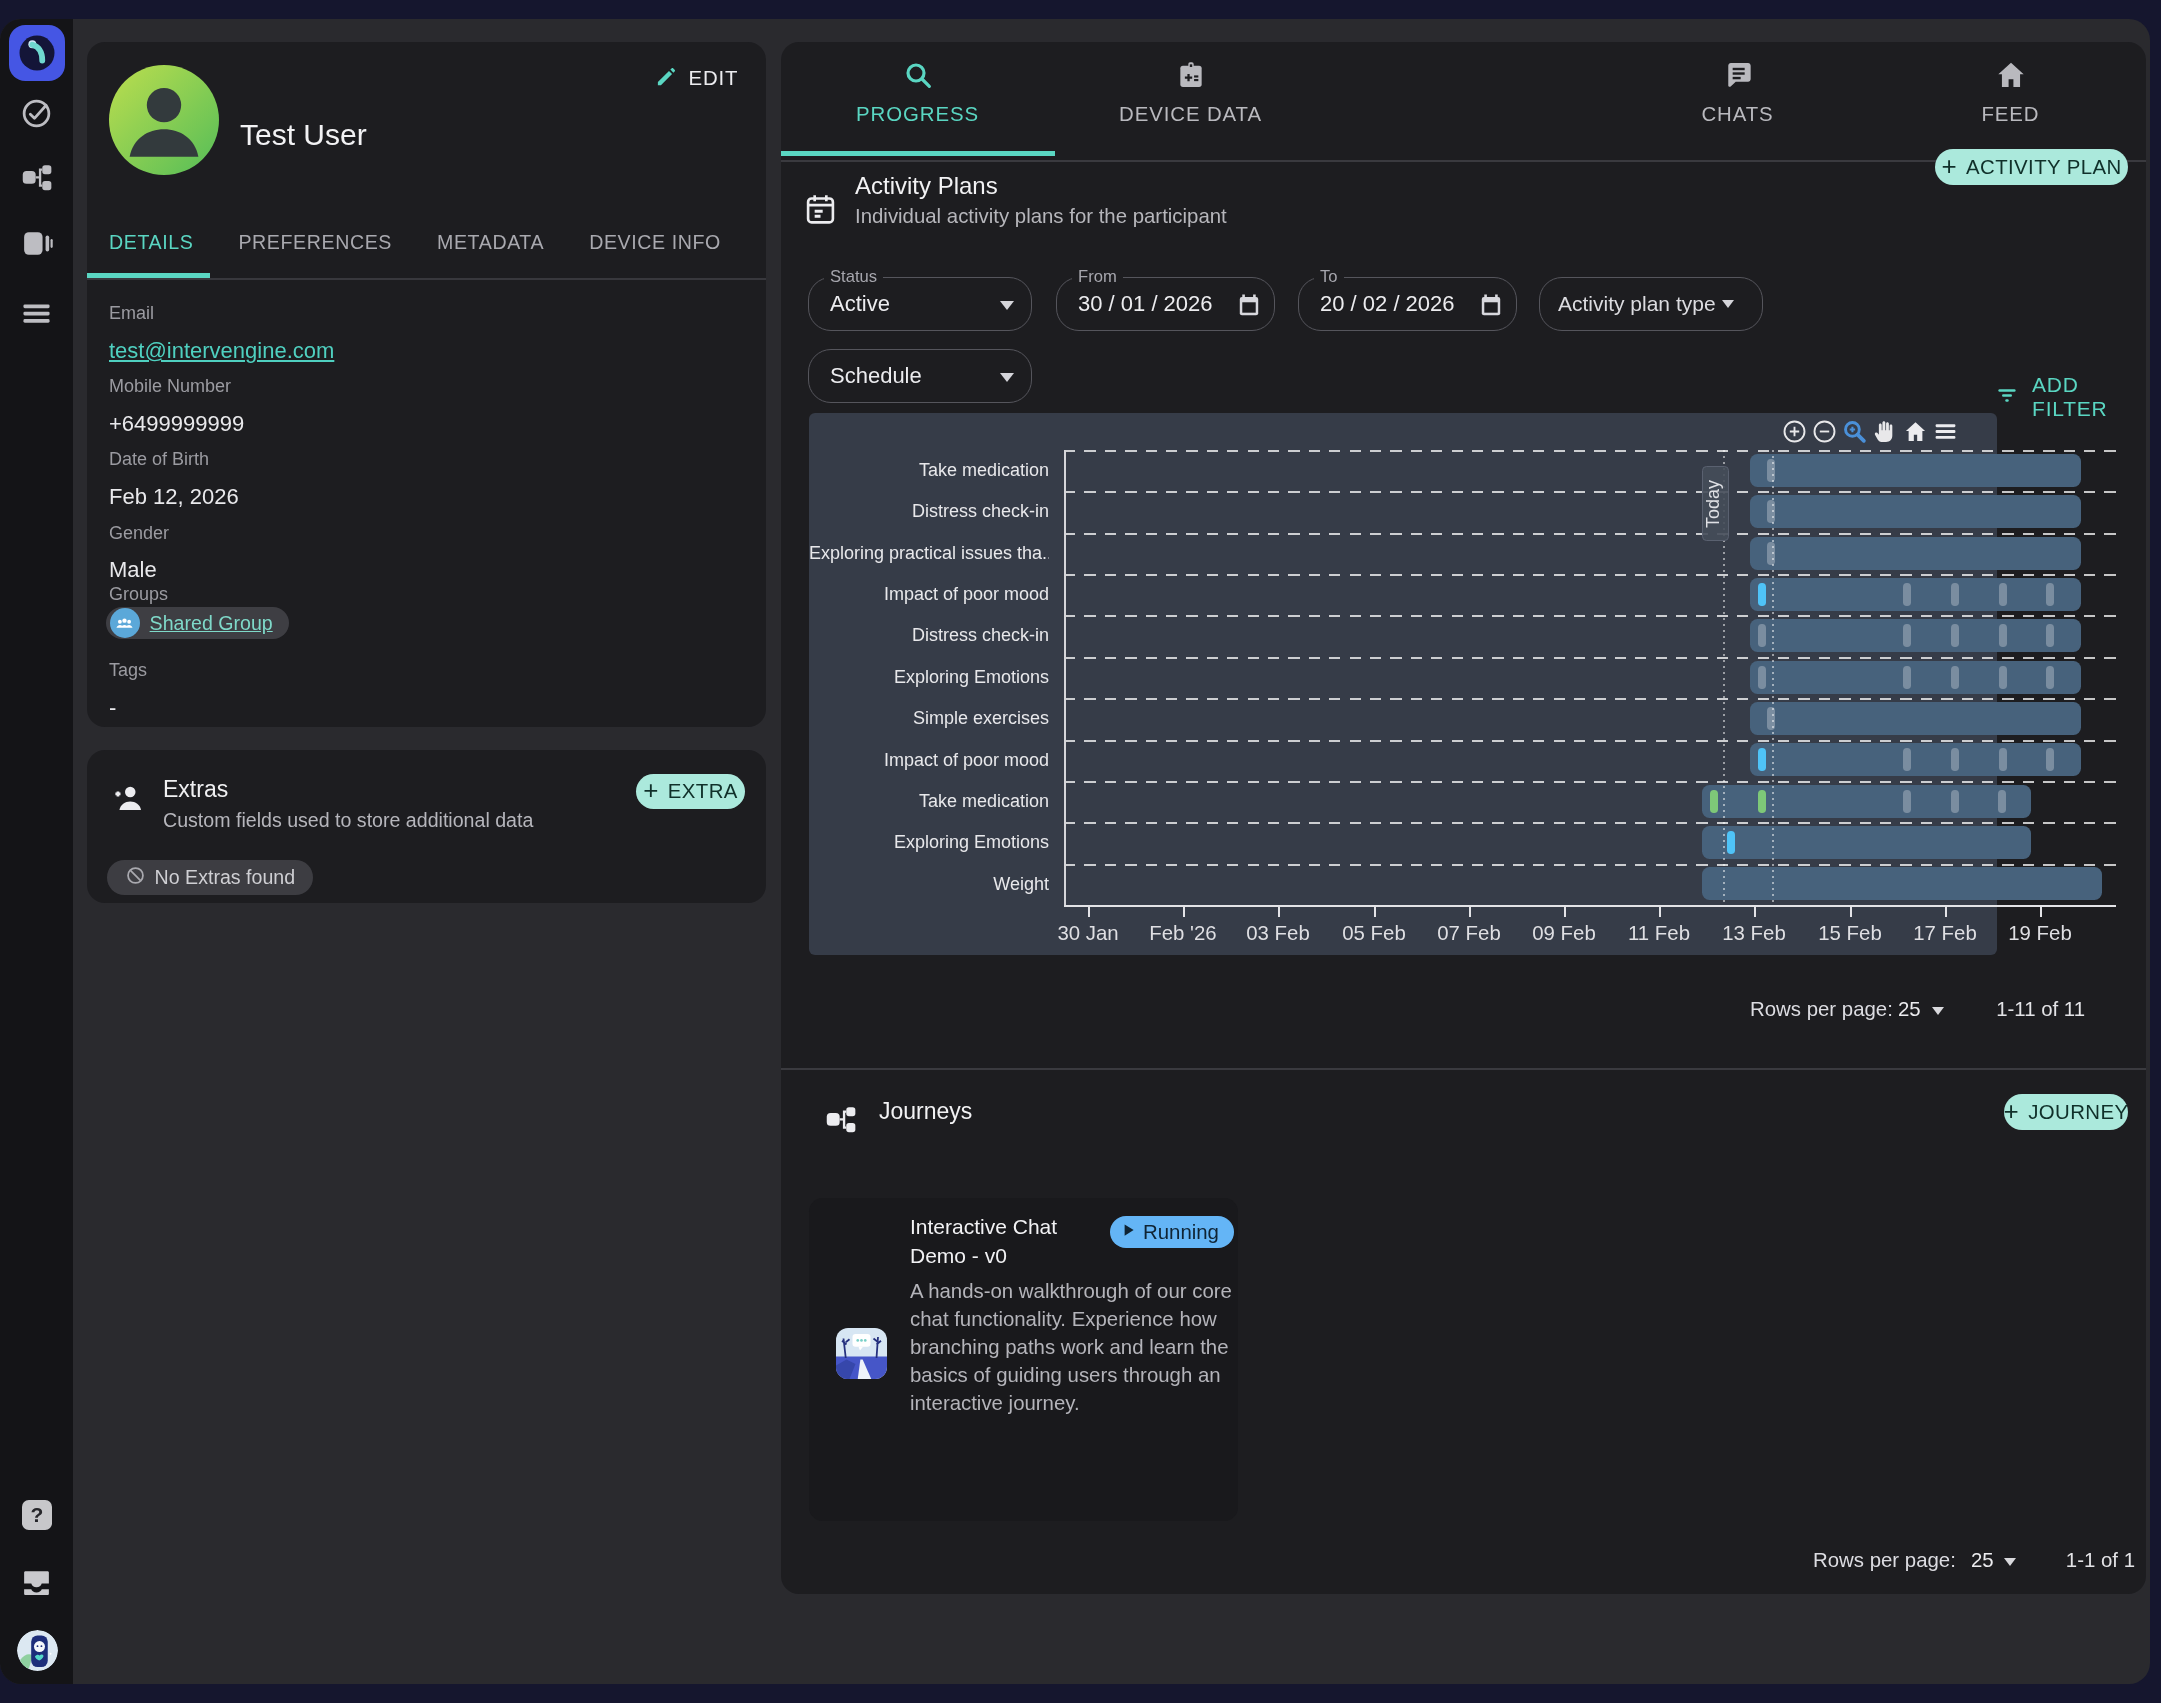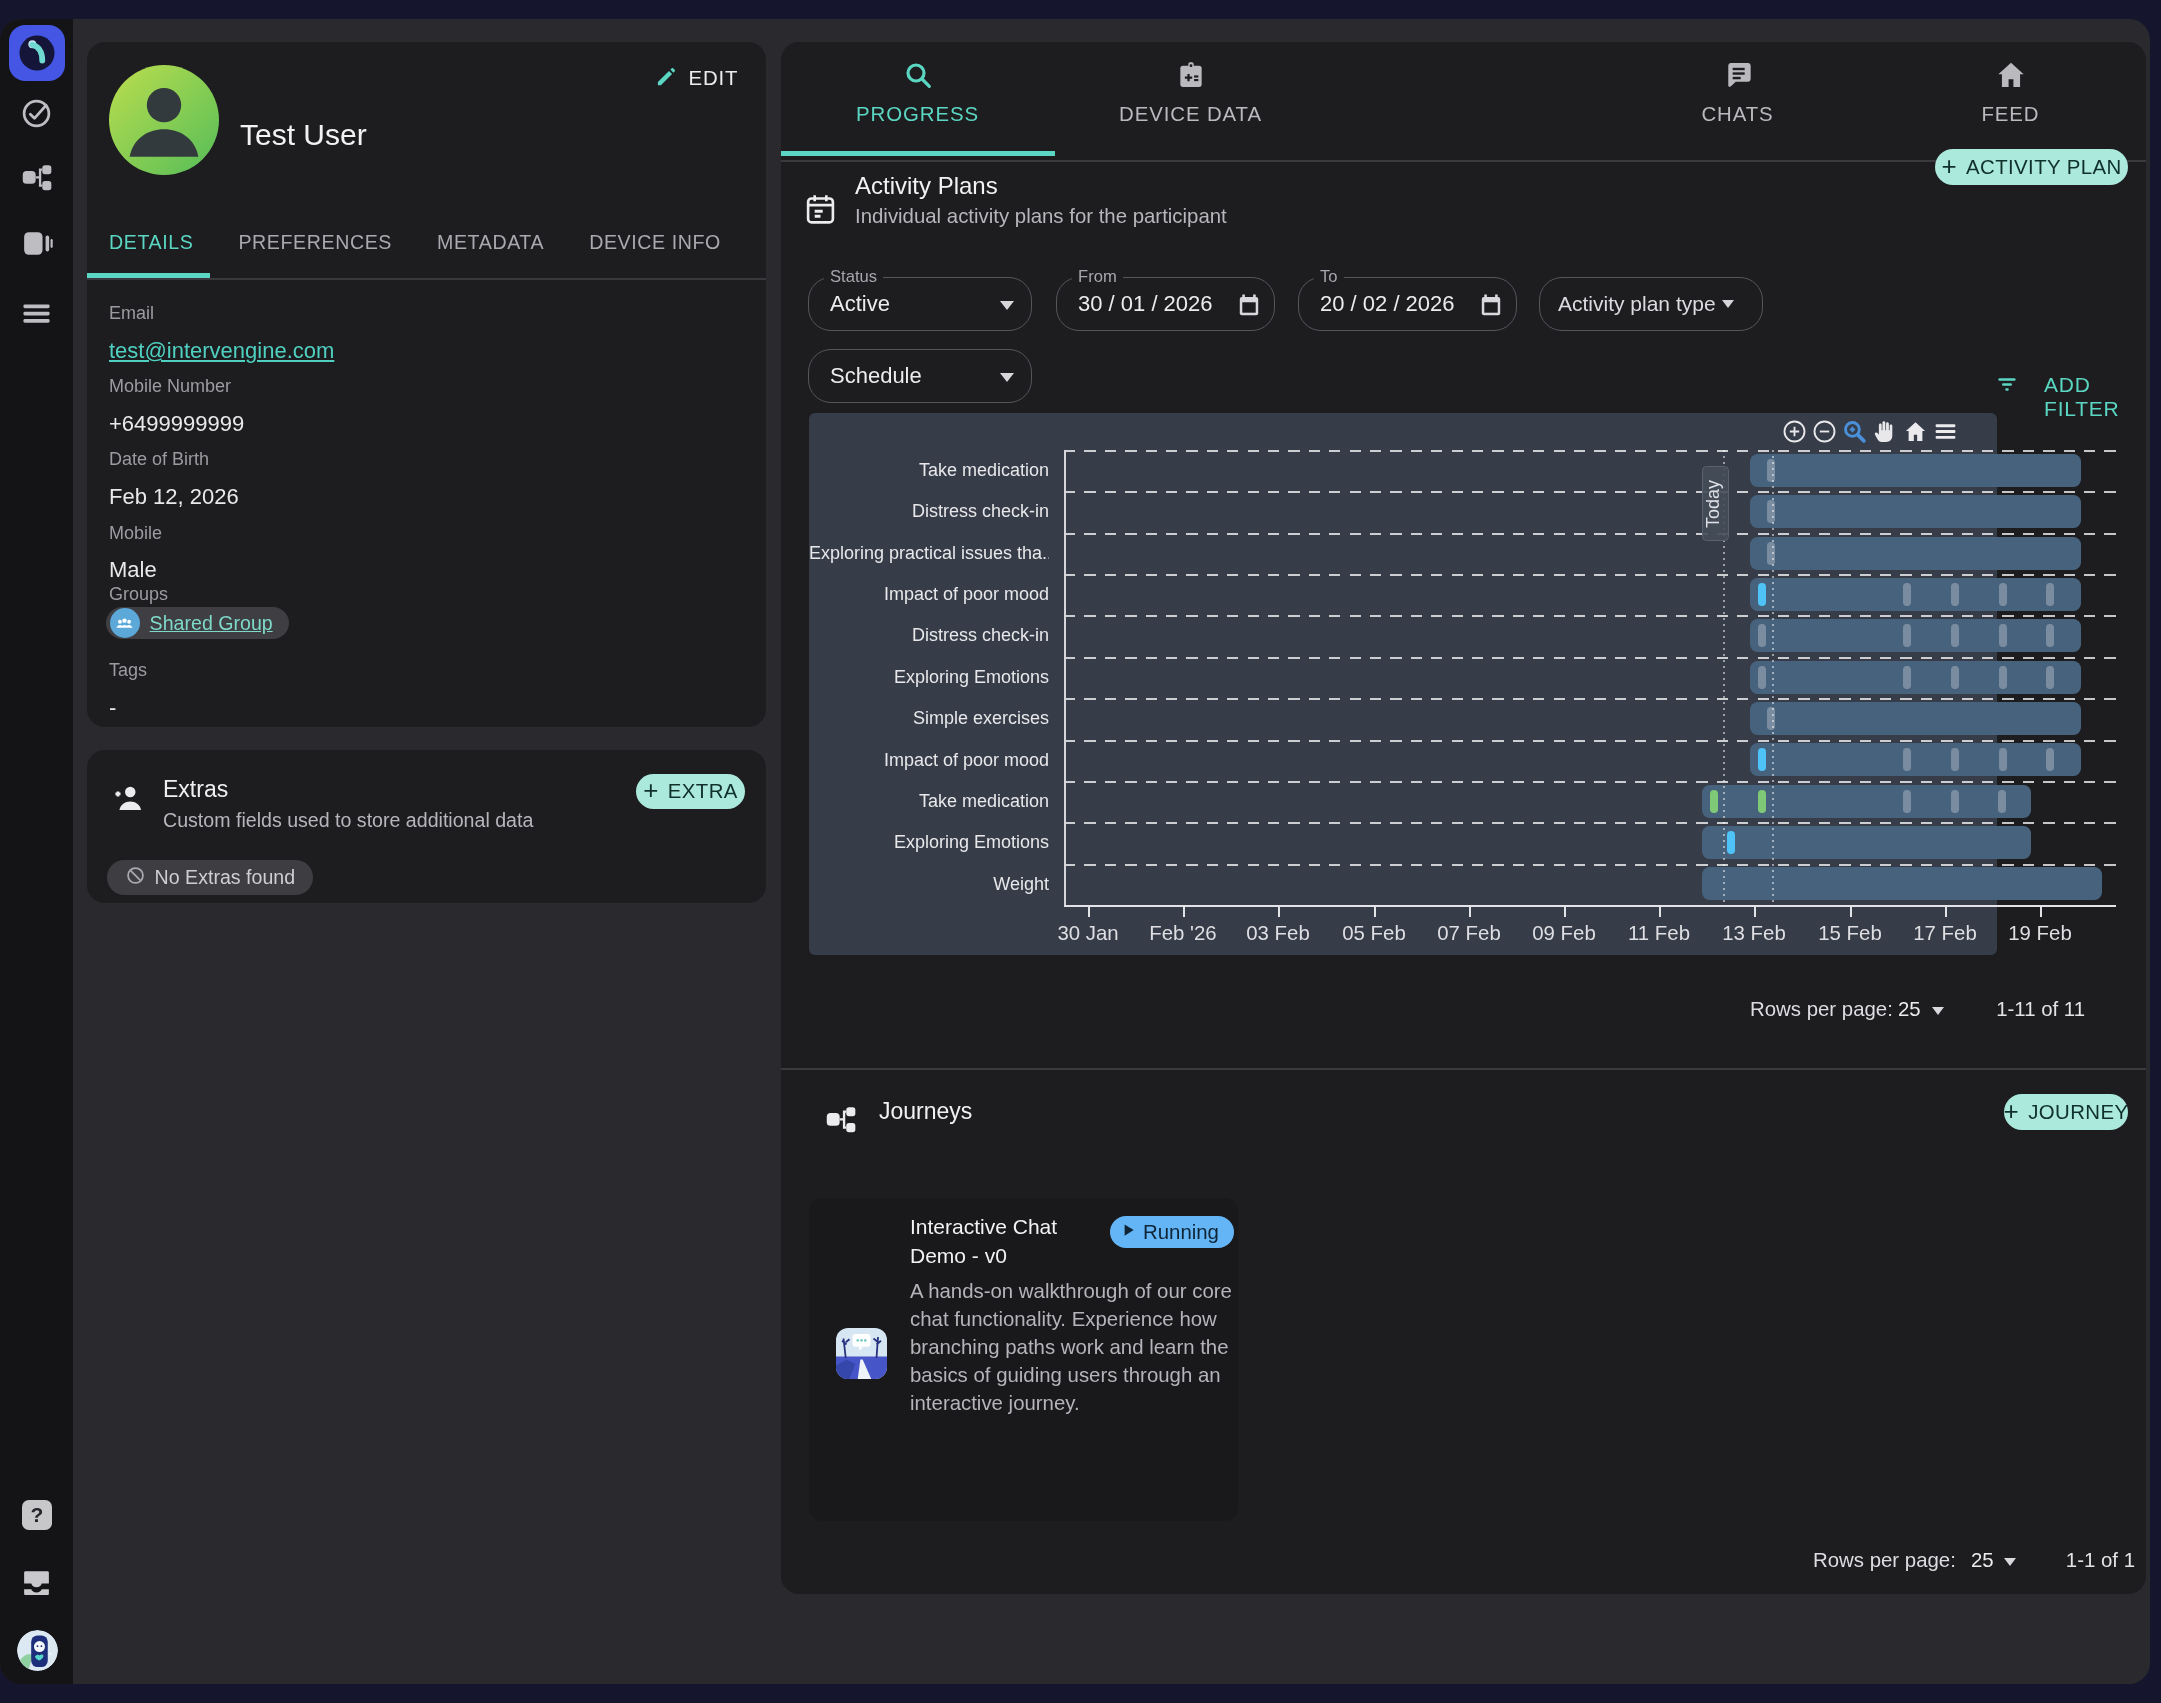--- a/index.html
+++ b/index.html
@@ -57,21 +57,21 @@
   .sec-title{position:absolute;font-size:24px;color:#f2f2f4}
   .sec-sub{position:absolute;font-size:20.4px;color:#b6b6bb}
   
   .field{position:absolute;top:258px;height:54px;border:1.5px solid #55555c;border-radius:23px;box-sizing:border-box;cursor:pointer}
   .field-label{position:absolute;top:-10.6px;left:15px;background:#1d1d20;padding:0 6px;font-size:16.6px;color:#a6a6ad}
   .field-value{font-size:22px;color:#ececef;line-height:51px;padding-left:21px;white-space:nowrap}
   .caret{position:absolute;right:16.6px;top:23px;width:0;height:0;border-left:7.6px solid transparent;border-right:7.6px solid transparent;border-top:9px solid #d5d5da}
   .cal-ic{position:absolute;right:12px;top:13.6px;width:26px;height:26px}
   .typefield{display:flex;align-items:center;padding:0 18px;font-size:21px;color:#dcdce0}
   .caret-inline{width:0;height:0;border-left:6.8px solid transparent;border-right:6.8px solid transparent;border-top:8.3px solid #d5d5da;margin-left:6px}
-  .addfilter{position:absolute;left:1994px;top:354px;display:flex;align-items:flex-start;gap:24px;cursor:pointer}
+  .addfilter{position:absolute;left:1994px;top:354px;display:flex;align-items:center;gap:12px;cursor:pointer}
   .addfilter svg{width:26px;height:23px}
   .addfilter-lb{font-size:21px;color:#5ad6c2;letter-spacing:0.8px}
   
   .gantt{position:absolute;left:809px;top:394px;width:1188px;height:542px;background:#363c48;border-radius:6px}
   .g-toolbar{position:absolute;top:6px;right:39px;display:flex;gap:5.3px}
   .g-tool{width:25px;height:25px;cursor:pointer}
   .g-tool svg{width:100%;height:100%}
   .g-ylab{position:absolute;left:0;width:240px;text-align:right;font-size:18px;color:#e8e8eb;white-space:nowrap;overflow:hidden}
   .g-sep{position:absolute;height:2.3px;background:repeating-linear-gradient(90deg,rgba(255,255,255,.75) 0 11.3px,transparent 11.3px 20.4px)}
   .g-vax{position:absolute;width:1.5px;background:#d6d6da}
@@ -181,21 +181,21 @@
       </div>
     <div class="ptab-underline"></div>
     <div class="p-divider"></div>
     <div id="profile-fields">
         <div class="flabel" style="top:261px">Email</div>
         <div class="fvalue flink" style="top:296px">test@intervengine.com</div>
         <div class="flabel" style="top:334px">Mobile Number</div>
         <div class="fvalue" style="top:369px">+6499999999</div>
         <div class="flabel" style="top:407px">Date of Birth</div>
         <div class="fvalue" style="top:442px">Feb 12, 2026</div>
-        <div class="flabel" style="top:481px">Mobile</div>
+        <div class="flabel" style="top:481px">Gender</div>
         <div class="fvalue" style="top:515px">Male</div>
         <div class="flabel" style="top:542px">Groups</div>
         <div class="gchip" style="top:565px">
           <div class="gchip-ic">
             <svg viewBox="0 0 24 24" fill="#fff">
               <circle cx="7.2" cy="10.2" r="2"></circle>
               <circle cx="16.8" cy="10.2" r="2"></circle>
               <circle cx="12" cy="9" r="2.3"></circle>
               <path d="M3.6 16.4c.8-1.9 2.2-2.8 3.6-2.8.8 0 1.6.3 2.3.8a4.8 4.8 0 014.9 0c.8-.5 1.6-.8 2.4-.8 1.4 0 2.8.9 3.6 2.8z"></path>
             </svg>

